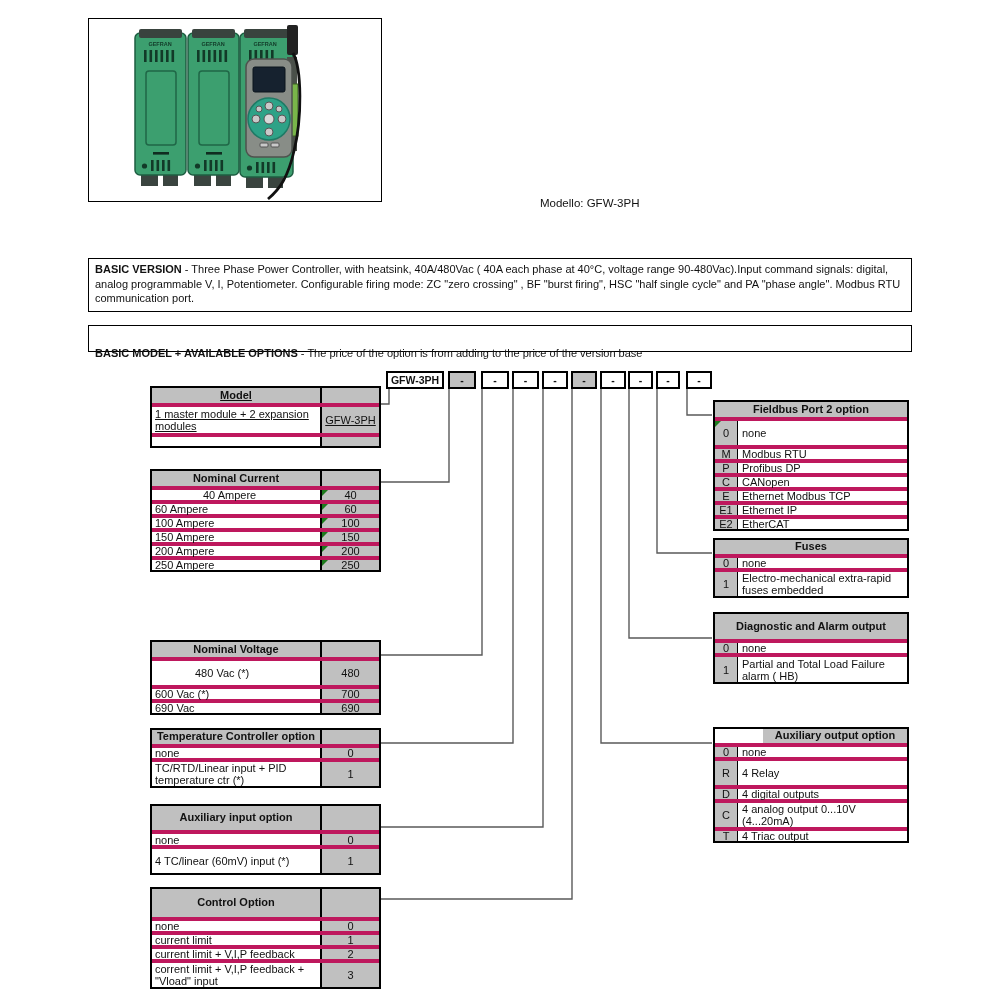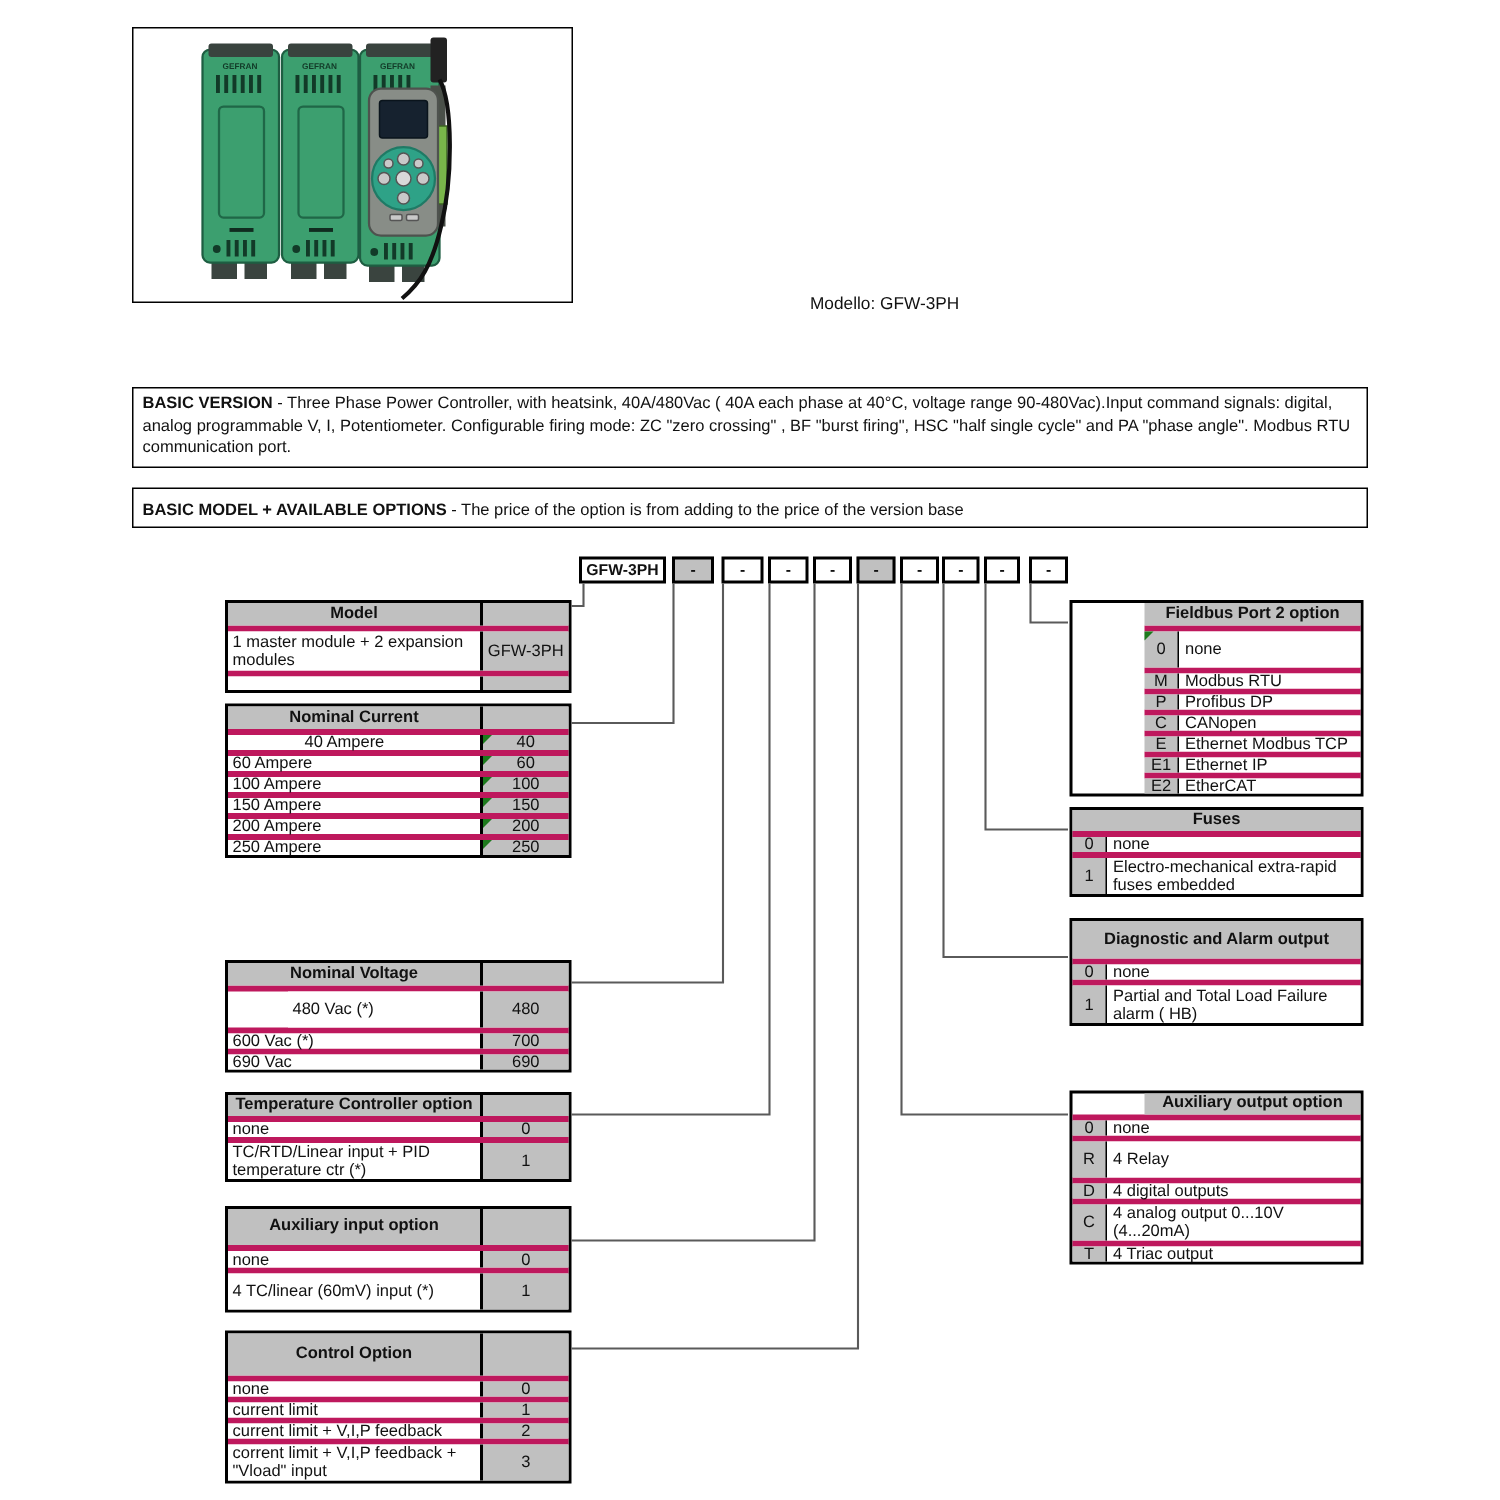--- a/index.html
+++ b/index.html
@@ -11,21 +11,21 @@
   #photo-box{left:88px;top:18px;width:294px;height:184px;border:1px solid #000;background:#fff;}
 
   
   #doc-title{left:540px;top:101px;width:420px;font-size:11.5px;font-weight:bold;}
   #doc-model{left:540px;top:197px;width:300px;font-size:11.5px;}
 
   
   .desc-box{left:88px;width:824px;border:1px solid #000;background:#fff;
             font-size:11px;line-height:14.5px;padding:3px 6px;}
   #basic-version-box{top:258px;height:54px;}
-  #basic-model-box{top:325px;height:27px;padding-top:7px;}
+  #basic-model-box{top:325px;height:27px;padding-top:20px;}
   .desc-box b{font-weight:bold;}
 
   
   .code-box{top:371px;height:18px;border:2px solid #000;background:#fff;
             display:flex;align-items:center;justify-content:center;
             font-size:10.5px;font-weight:bold;}
   .code-box.gray{background:#c0c0c0;}
   #model-code-box{left:386px;width:58px;}
 
   
@@ -180,21 +180,21 @@
       <polyline points="513,389 513,743 381,743"></polyline>
       <polyline points="543,389 543,827 381,827"></polyline>
       <polyline points="572,389 572,899 381,899"></polyline>
       <polyline points="601,389 601,743 712,743"></polyline>
       <polyline points="629,389 629,638 712,638"></polyline>
       <polyline points="657,389 657,553 712,553"></polyline>
       <polyline points="687,389 687,415 712,415"></polyline>
     </g>
   </svg>
 
-  <div class="tbl ltbl" style="top:400px;">
+  <div class="tbl ltbl" style="top:386px;text-decoration:underline;">
     <div class="row" style="height:15px;">
         <div class="hcell">Model</div>
         <div class="hvcell"></div>
       </div>
     <div class="row" style="height:30px;">
         <div class="lcell">1 master module + 2 expansion modules</div>
         <div class="vcell">
           <span>GFW-3PH</span>
         </div>
       </div>
@@ -342,21 +342,21 @@
         </div>
       </div>
     <div class="row" style="height:28px;">
         <div class="lcell">corrent limit + V,I,P feedback + "Vload" input</div>
         <div class="vcell">
           <span>3</span>
         </div>
       </div>
   </div>
 
-  <div class="tbl rtbl" style="top:400px;padding-left:48px;">
+  <div class="tbl rtbl" style="top:400px;">
     <div class="row" style="height:15px;">
         <div class="hcell">Fieldbus Port 2 option</div>
       </div>
     <div class="row" style="height:28px;">
         <div class="ccell">
           <i class="tri"></i>
           <span>0</span>
         </div>
         <div class="rcell">none</div>
       </div>

